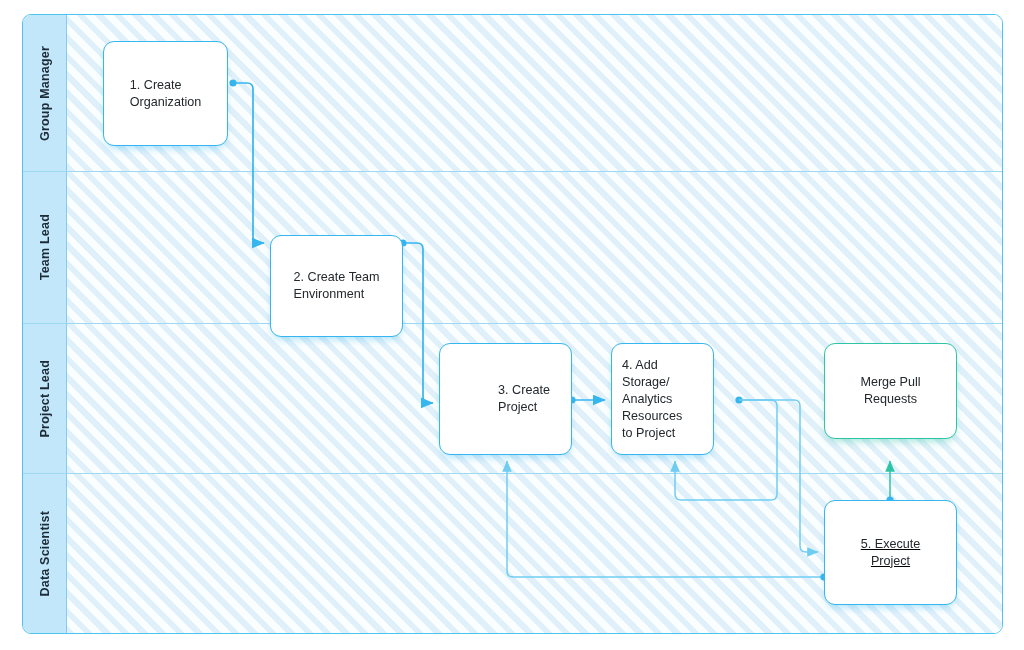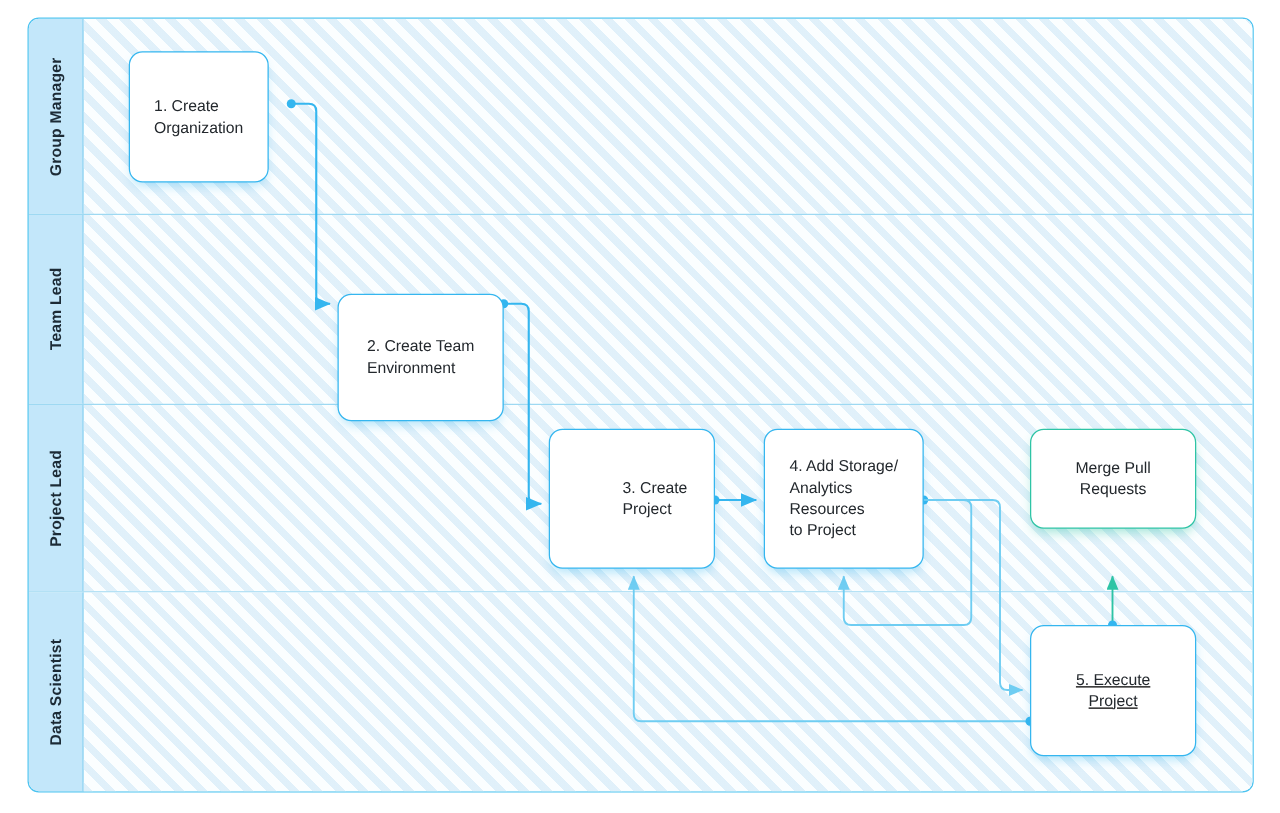--- a/index.html
+++ b/index.html
@@ -149,43 +149,43 @@
       <path d="M824,577 H513 Q507,577 507,571 V461" fill="none" stroke="#6fcdf2" stroke-width="1.5" marker-end="url(#ar-l)"></path>
       <circle cx="824" cy="577" r="3.6" fill="#35b6ef"></circle>
     </g>
 
     <g>
       <path d="M890,500 V461" fill="none" stroke="#2ec4a5" stroke-width="1.5" marker-end="url(#ar-g)"></path>
       <circle cx="890" cy="500" r="3.6" fill="#35b6ef"></circle>
     </g>
   </svg>
 
-  <div class="node" style="left:103px;top:41px;width:112px;height:105px;">
+  <div class="node" style="left:103px;top:41px;width:125px;height:105px;">
     <div class="label">1. Create
 Organization</div>
   </div>
 
   <div class="node" style="left:270px;top:195px;width:133px;height:102px;margin-top:40px;">
     <div class="label">2. Create Team
 Environment</div>
   </div>
 
   <div class="node" style="left:439px;top:343px;width:133px;height:112px;padding-left:37px;">
     <div class="label">3. Create
 Project</div>
   </div>
 
-  <div class="node" style="left:611px;top:343px;width:128px;height:112px;align-items:center;">
+  <div class="node" style="left:611px;top:343px;width:103px;height:112px;align-items:center;">
     <div class="label">4. Add Storage/
 Analytics
 Resources
 to Project</div>
   </div>
 
-  <div class="node accent centered" style="left:824px;top:343px;width:133px;height:80px;">
+  <div class="node accent centered" style="left:824px;top:343px;width:133px;height:96px;">
     <div class="label">Merge Pull
 Requests</div>
   </div>
 
   <div class="node centered" style="left:824px;top:500px;width:133px;height:105px;text-decoration:underline;">
     <div class="label">5. Execute
 Project</div>
   </div>
 
 </div>

